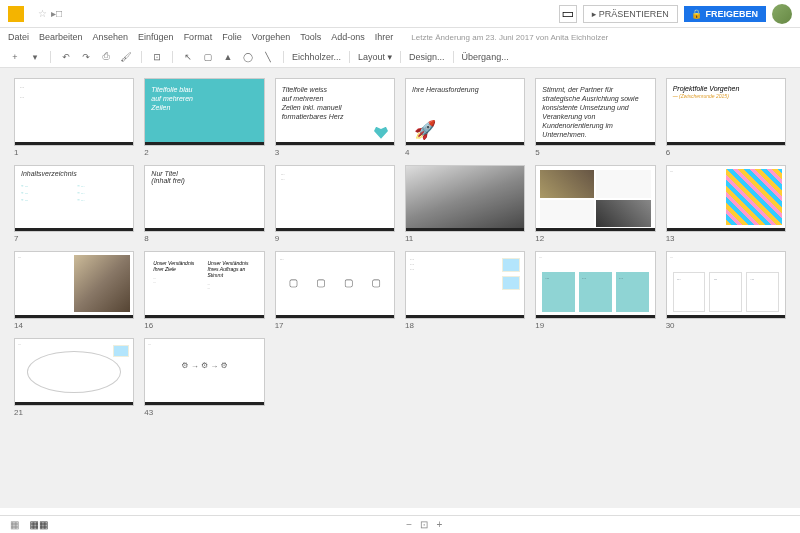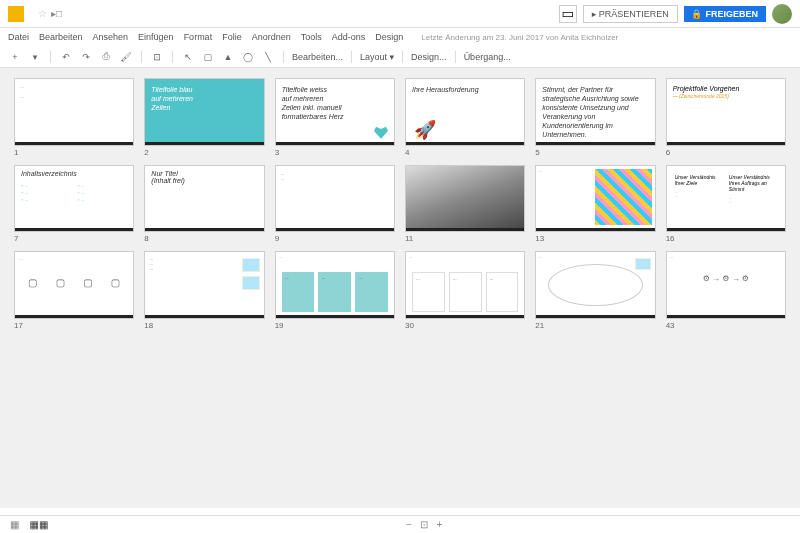--- a/index.html
+++ b/index.html
@@ -69,45 +69,45 @@
   </div>
 </div>
 
 <div class="menubar">
   <span>Datei</span>
   <span>Bearbeiten</span>
   <span>Ansehen</span>
   <span>Einfügen</span>
   <span>Format</span>
   <span>Folie</span>
-  <span>Anordnen</span>
+  <span>Vorgehen</span>
   <span>Tools</span>
   <span>Add-ons</span>
-  <span>Design</span>
+  <span>Ihrer</span>
   <span class="lastmod">Letzte Änderung am 23. Juni 2017 von Anita Eichholzer</span>
 </div>
 
 <div class="toolbar">
   <span class="tbtn">+</span>
   <span class="tbtn">▾</span>
   <span class="sep"></span>
   <span class="tbtn">↶</span>
   <span class="tbtn">↷</span>
   <span class="tbtn">⎙</span>
   <span class="tbtn">🖌</span>
   <span class="sep"></span>
   <span class="tbtn">⊡</span>
   <span class="sep"></span>
   <span class="tbtn">↖</span>
   <span class="tbtn">▢</span>
   <span class="tbtn">▲</span>
   <span class="tbtn">◯</span>
   <span class="tbtn">╲</span>
   <span class="sep"></span>
-  <span>Bearbeiten...</span>
+  <span>Eichholzer...</span>
   <span class="sep"></span>
   <span>Layout ▾</span>
   <span class="sep"></span>
   <span>Design...</span>
   <span class="sep"></span>
   <span>Übergang...</span>
 </div>
 
 <div class="grid-wrap">
   <div class="grid" id="grid">
@@ -186,25 +186,45 @@
       </div>
       <div class="slide-cell">
         <div class="slide">
           <div class="img-ph" style="inset:0;background:linear-gradient(160deg,#ddd,#888,#444)"></div>
           <div class="sfoot"></div>
         </div>
         <div class="slide-num">11</div>
       </div>
       <div class="slide-cell">
         <div class="slide">
+          <div class="collage">
+            <div></div>
+            <div style="background:#f8f8f8"></div>
+            <div style="background:#f8f8f8"></div>
+            <div style="background:linear-gradient(45deg,#333,#888)"></div>
+          </div>
+          <div class="sfoot"></div>
+        </div>
+        <div class="slide-num">12</div>
+      </div>
+      <div class="slide-cell">
+        <div class="slide">
           <div style="position:absolute;top:3px;left:3px;right:50%;font-size:3px;color:#666">…</div>
           <div class="sticky-img" style="position:absolute;inset:3px 3px 6px 50%"></div>
           <div class="sfoot"></div>
         </div>
         <div class="slide-num">13</div>
+      </div>
+      <div class="slide-cell">
+        <div class="slide">
+          <div style="position:absolute;top:3px;left:3px;right:50%;font-size:3px;color:#666">…</div>
+          <div style="position:absolute;inset:3px 3px 6px 50%;background:linear-gradient(135deg,#cb9,#876,#543)"></div>
+          <div class="sfoot"></div>
+        </div>
+        <div class="slide-num">14</div>
       </div>
       <div class="slide-cell">
         <div class="slide">
           <div style="display:flex;gap:6px;padding:8px;font-size:5px;font-style:italic">
             <div style="flex:1">Unser Verständnis<br>Ihrer Ziele<div style="font-size:3px;color:#999;margin-top:4px">…<br>…</div></div>
             <div style="flex:1">Unser Verständnis<br>Ihres Auftrags an<br>Stimmt<div style="font-size:3px;color:#999;margin-top:4px">…<br>…</div></div>
           </div>
           <div class="sfoot"></div>
         </div>
         <div class="slide-num">16</div>

